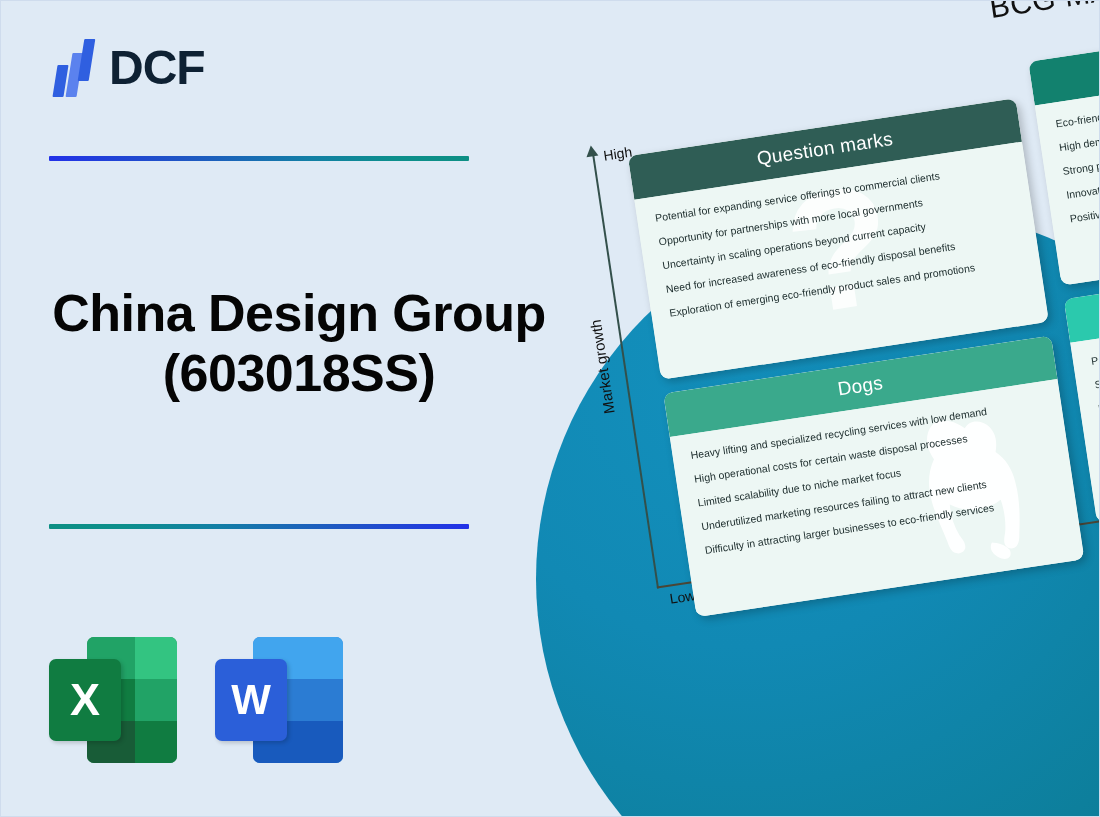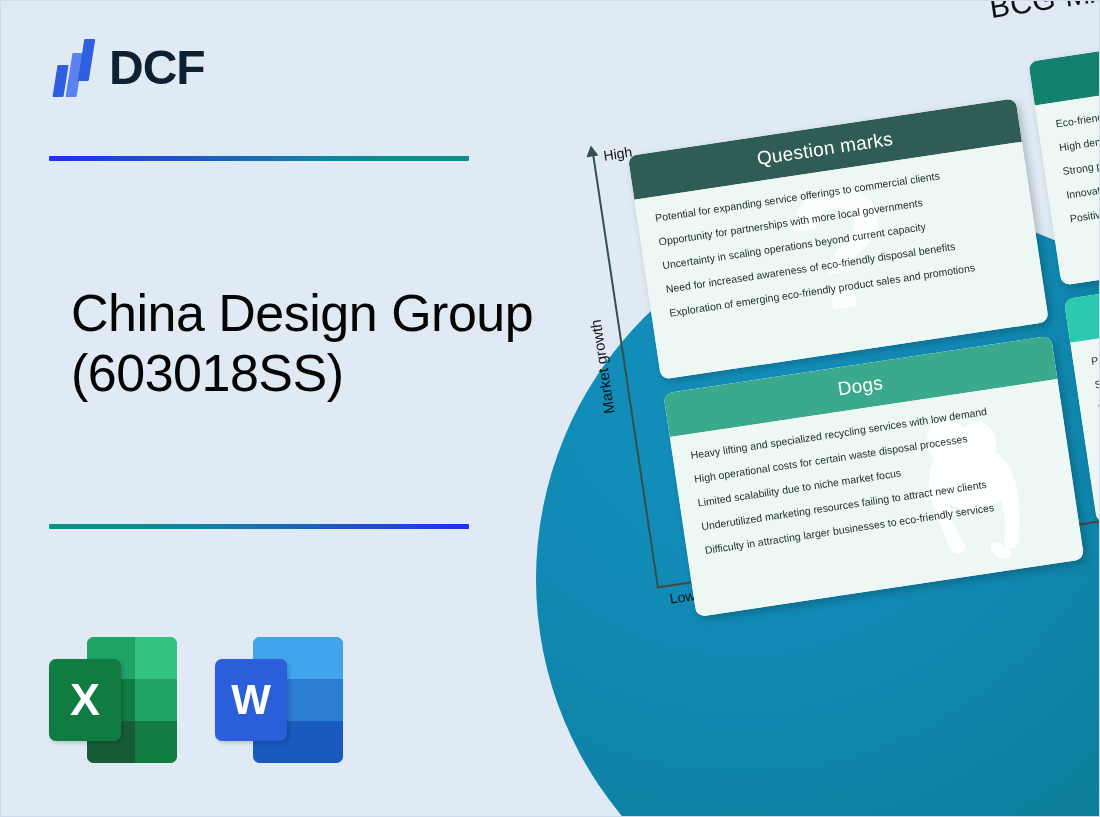--- a/index.html
+++ b/index.html
@@ -15,20 +15,21 @@
     background:#dfeaf5;
     border:1px solid #cfdced;
     box-sizing:border-box;
     overflow:hidden;
   }
 
   
   .left{
     position:absolute;left:0;top:0;width:540px;height:604px;
     z-index:6;
+    text-align:center;
   }
   .brand{
     position:absolute;left:48px;top:38px;
     display:flex;align-items:center;gap:14px;
   }
   .brand-mark{position:relative;width:46px;height:58px;}
   .bar{position:absolute;transform:skewX(-9deg);border-radius:1px;}
   .bar.b1{left:6px;  top:26px; width:11px;height:32px;background:#2f5fe0;}
   .bar.b2{left:20px; top:14px; width:11px;height:44px;background:#5b82ee;}
   .bar.b3{left:32px; top:0px;  width:11px;height:42px;background:#2f5fe0;}
@@ -38,22 +39,22 @@
   }
 
   .rule{
     position:absolute;left:48px;width:420px;height:5px;border-radius:1px;
   }
   .rule.top{top:155px;background:linear-gradient(90deg,#2231e8 0%,#1f56c4 32%,#127fa5 62%,#0c8f8c 82%,#0d8f84 100%);}
   .rule.bottom{top:523px;background:linear-gradient(90deg,#0d8f84 0%,#0c8f8c 18%,#127fa5 40%,#1f56c4 70%,#2231e8 100%);}
 
   .title{
     position:absolute;left:48px;top:282px;width:500px;
-    font-size:52px;font-weight:400;line-height:1.16;
-    color:#050505;letter-spacing:-0.5px;margin-left:22px;
+    font-size:52px;font-weight:700;line-height:1.16;
+    color:#050505;letter-spacing:-0.5px;
   }
 
   .filetypes{
     position:absolute;left:48px;top:636px;
     display:flex;gap:38px;align-items:flex-start;
   }
   .doc-icon{position:relative;width:128px;height:126px;}
 
   
   .xl-sheet{

